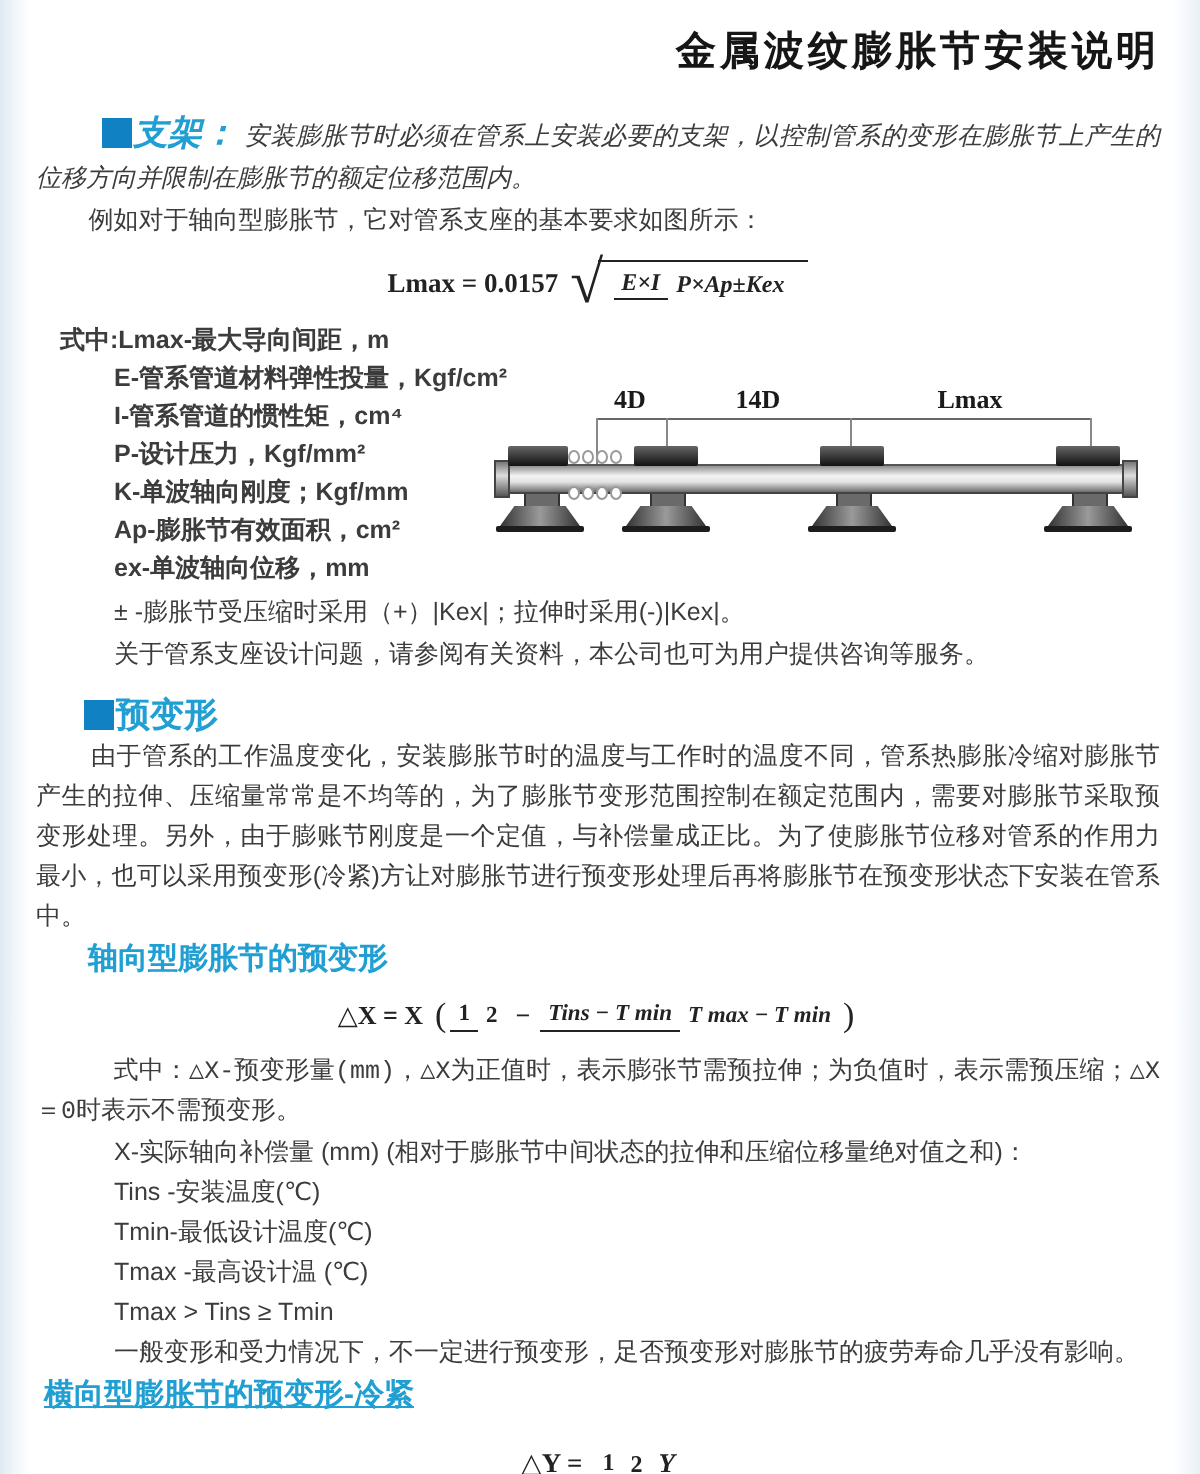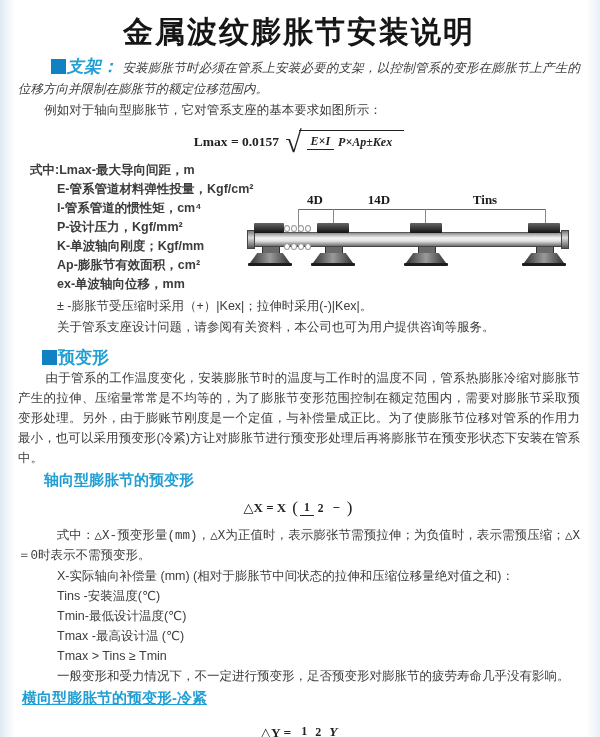--- a/index.html
+++ b/index.html
@@ -10,21 +10,21 @@
     background:#fff;
   }
   .page{
     position:relative;width:600px;height:737px;
     background:linear-gradient(90deg,#dfe9f0 0px,#eef4f8 6px,#ffffff 15px,#ffffff 586px,#f1f6fa 595px,#e8eff5 600px);
   }
   .content{position:relative;padding:0 20px 0 18px;}
 
   h1.doc-title{
     margin:0;padding-top:12px;height:32px;
-    text-align:center;font-size:30px;font-weight:bold;letter-spacing:2px;color:#161616;
+    text-align:right;font-size:20px;font-weight:bold;letter-spacing:2px;color:#161616;
   }
 
   .body-p{margin:0;font-size:12.5px;line-height:21px;text-align:justify;}
   .p-first{margin-top:12px;text-indent:2.6em;font-style:italic;}
   .p-example{text-indent:2.1em;}
 
   .sq{display:inline-block;width:15px;height:15px;background:#1081c2;vertical-align:-2px;margin-right:1px;}
   .sec-inline{color:#219fd2;font-size:17px;font-weight:bold;margin-right:4px;}
   .sec-head{display:flex;align-items:center;margin:8px 0 0 24px;height:22px;}
   .sec-head .sq{width:15px;height:15px;}
@@ -150,20 +150,24 @@
     <div class="sub-head">轴向型膨胀节的预变形</div>
 
     <div class="formula-row f2">
       <span class="lhs">△X = X</span>
       <span class="paren">(</span>
       <span class="frac">
         <span class="num">1</span>
         <span class="den">2</span>
       </span>
       <span class="op">−</span>
+      <span class="frac ital">
+        <span class="num">Tins − T min</span>
+        <span class="den">T max − T min</span>
+      </span>
       <span class="paren">)</span>
     </div>
 
     <div class="notes">
       <p class="n-first" style="margin:0;">式中：△X-预变形量(mm)，△X为正值时，表示膨张节需预拉伸；为负值时，表示需预压缩；△X＝0时表示不需预变形。</p>
       <div class="n-item">X-实际轴向补偿量 (mm) (相对于膨胀节中间状态的拉伸和压缩位移量绝对值之和)：</div>
       <div class="n-item">Tins -安装温度(℃)</div>
       <div class="n-item">Tmin-最低设计温度(℃)</div>
       <div class="n-item">Tmax -最高设计温 (℃)</div>
       <div class="n-item">Tmax &gt; Tins ≥ Tmin</div>
@@ -184,21 +188,21 @@
   </div>
 
   <div class="diagram">
     <div class="dim-line"></div>
     <div class="tick t1"></div>
     <div class="tick t2"></div>
     <div class="tick t3"></div>
     <div class="tick t4"></div>
     <span class="dim-label dl1">4D</span>
     <span class="dim-label dl2">14D</span>
-    <span class="dim-label dl3">Tins</span>
+    <span class="dim-label dl3">Lmax</span>
 
     <div class="pedestal p1">
         <div class="stem"></div>
         <div class="foot"></div>
         <div class="plate"></div>
       </div>
     <div class="pedestal p2">
         <div class="stem"></div>
         <div class="foot"></div>
         <div class="plate"></div>

